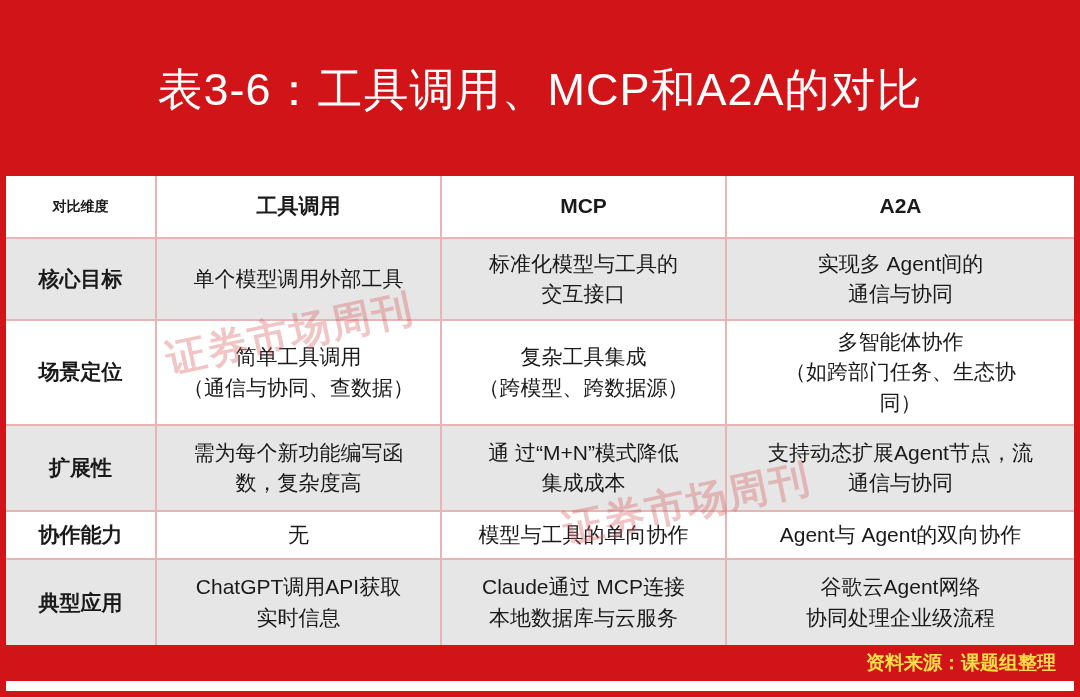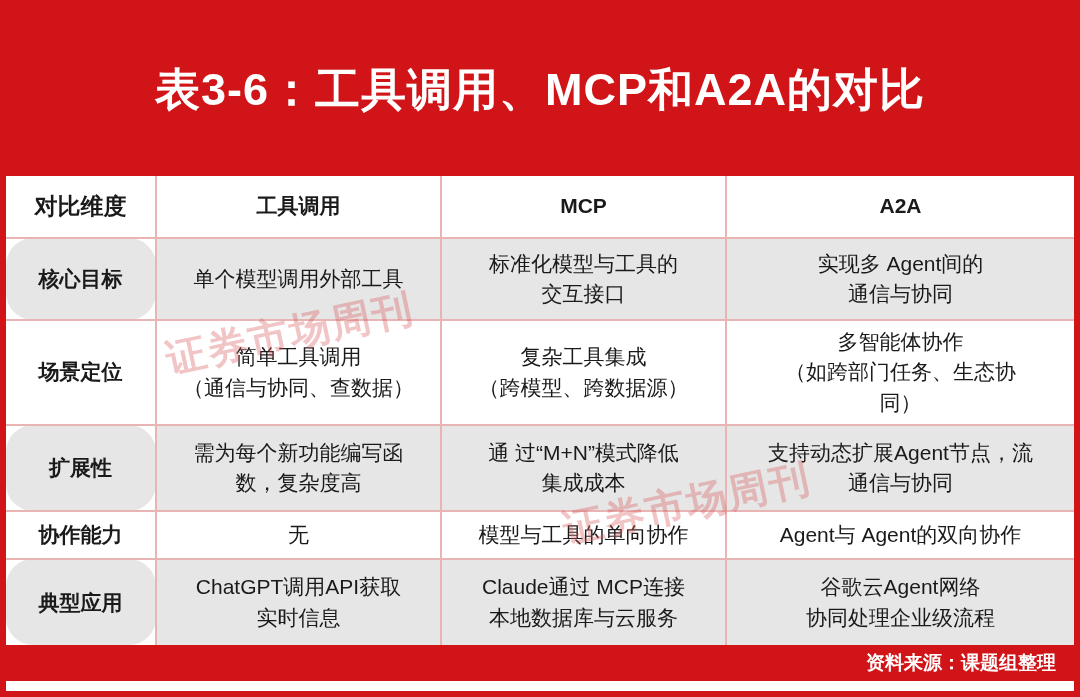--- a/index.html
+++ b/index.html
@@ -28,21 +28,21 @@
     text-align: center;
     padding: 14px 30px 16px 30px;
     box-sizing: border-box;
     height: 170px;
     display: flex;
     align-items: center;
     justify-content: center;
   }
   .title-text {
     font-size: 45px;
-    font-weight: bold;
+    font-weight: normal;
     line-height: 1.35;
     letter-spacing: 1px;
     font-family: "Liberation Sans", sans-serif;
   }
   
   table.cmp {
     width: 100%;
     border-collapse: collapse;
     table-layout: fixed;
   }
@@ -65,42 +65,41 @@
   table.cmp th:last-child, table.cmp td:last-child { border-right: none; }
   table.cmp tr:last-child td { border-bottom: none; }
 
   thead th {
     color: #d01417;
     font-weight: bold;
     font-size: 23px;
     height: 62px;
     background: #ffffff;
   }
-  thead th.dim-head { font-size: 23px; }
+  thead th.dim-head { font-size: 14px; }
 
   tbody tr.shade td { background: #e6e6e6; }
   tbody tr.plain td { background: #ffffff; }
 
   td.rowlabel {
     font-weight: bold;
     font-size: 22px;
-    border-radius: 27px;
   }
   .r1 td { height: 82px; }
   .r2 td { height: 104px; }
   .r3 td { height: 86px; }
   .r4 td { height: 48px; }
   .r5 td { height: 86px; }
 
   .cell-line { display: block; }
 
   
   .footer {
     background: #d01417;
-    color: #ffffff;
+    color: #fde047;
     text-align: right;
     font-size: 19px;
     font-weight: bold;
     padding: 6px 18px 6px 0;
     height: 36px;
     box-sizing: border-box;
     display: flex;
     align-items: center;
     justify-content: flex-end;
   }

